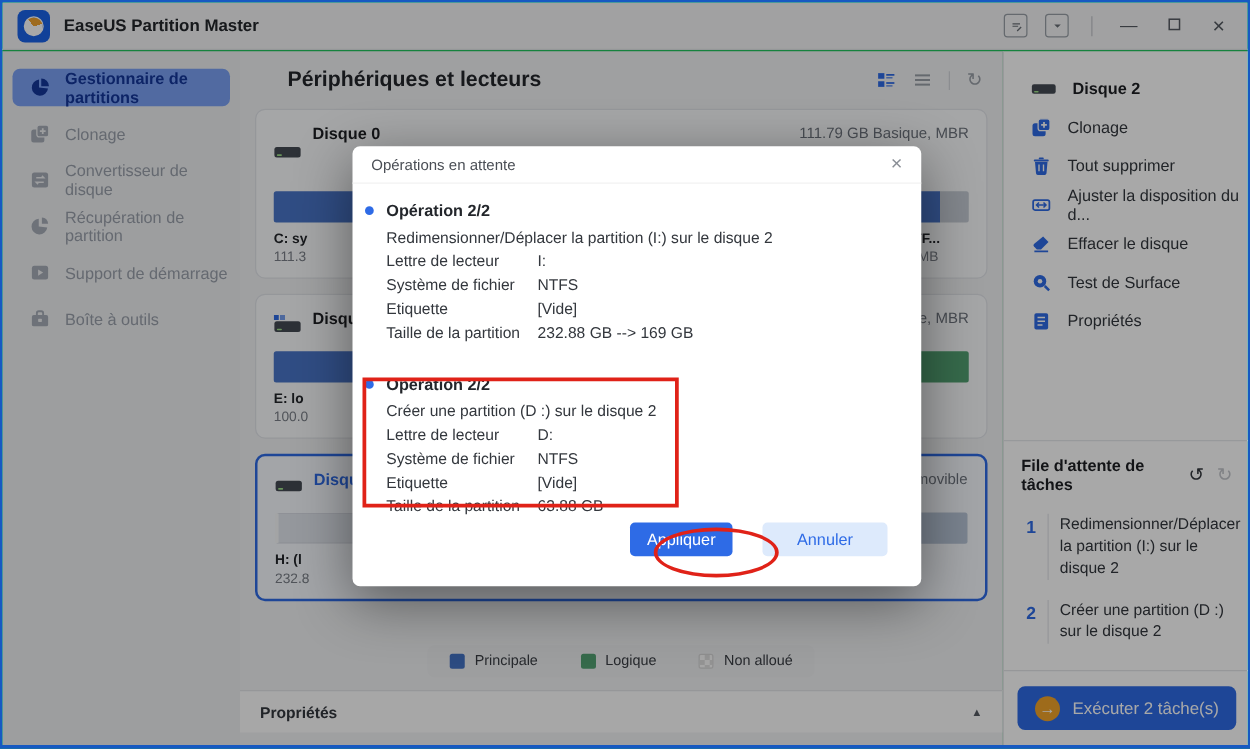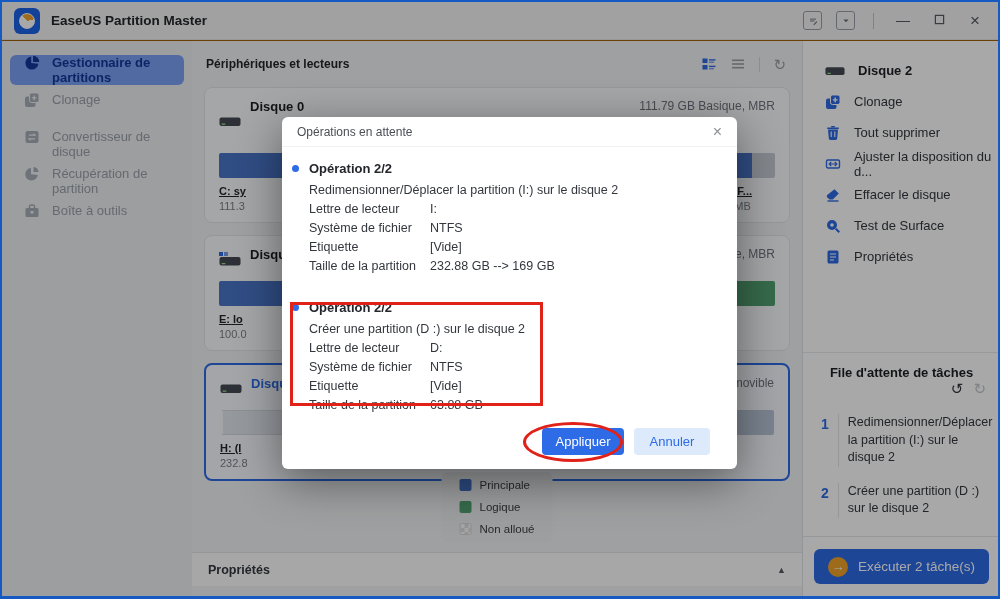--- a/index.html
+++ b/index.html
@@ -1,41 +1,41 @@
 <!DOCTYPE html>
 <html><head>
 <meta charset="utf-8">
 <style>
   * { box-sizing: border-box; margin: 0; padding: 0; }
   html,body { width:1000px; height:599px; }
   body { font-family:"Liberation Sans","DejaVu Sans",sans-serif; background:#0a1f3c; position:relative; overflow:hidden; }
-  .app { position:absolute; inset:0; border:2px solid #1659c2; border-bottom-width:3px; background:#a16207; overflow:hidden; }
+  .app { position:absolute; inset:0; border:2px solid #1659c2; border-bottom-width:3px; background:#22c55e; overflow:hidden; }
 
   
   .titlebar { position:absolute; left:0; top:0; right:0; height:38px; background:#f4f5f6; border-bottom:1px solid #e3e5e8; display:flex; align-items:center; padding:0 12px; }
   .logo { width:26px; height:26px; border-radius:6px; background:#1b63e8; display:flex; align-items:center; justify-content:center; }
   .logo-orb { width:16px; height:16px; border-radius:50%; background:conic-gradient(from -40deg,#f0a32f 0 115deg,#ffffff 115deg 360deg); border:1px solid #ffffff; }
   .app-title { font-size:13.5px; font-weight:bold; color:#23262b; margin-left:11px; }
   .tb-right { margin-left:auto; display:flex; align-items:center; gap:14px; }
   .tb-sq { width:19px; height:19px; border:1px solid #9aa0a8; border-radius:3px; color:#6a6f76; display:flex; align-items:center; justify-content:center; }
   .tb-sep { width:1px; height:16px; background:#c3c6cb; margin:0 4px; }
   .winbtn { color:#555a61; font-size:14px; width:22px; text-align:center; line-height:19px; }
   .winbtn.close { font-size:17px; }
 
   
   .sidebar { position:absolute; left:0; top:39px; width:190px; bottom:0; background:#eef0f2; padding-top:14px; }
-  .side-item { height:30px; margin:0 8px 7px; display:flex; gap:12px; padding-left:14px; font-size:13px; color:#9aa0ab; border-radius:6px; }
+  .side-item { height:30px; margin:0 8px 7px; display:flex; align-items:center; gap:12px; padding-left:14px; font-size:13px; color:#9aa0ab; border-radius:6px; }
   .side-item svg { width:16px; height:16px; flex:none; color:#a7adb8; }
   .side-item.active { background:#7ba2f5; color:#15379c; font-weight:bold; }
   .side-item.active svg { color:#15379c; }
 
   
   .main { position:absolute; left:190px; top:39px; width:610px; bottom:0; background:#f2f3f5; }
   .main-header { height:46px; display:flex; align-items:center; padding:0 16px 0 14px; }
-  .main-header-title { font-size:12px; font-weight:bold; color:#23262b; }
+  .main-header-title { font-size:17px; font-weight:bold; color:#23262b;margin-left:24px; }
   .view-icons { margin-left:auto; display:flex; align-items:center; gap:13px; }
   .view-icons svg { width:16px; height:16px; }
   .vi-blue { color:#2e6be6; } .vi-gray { color:#9aa0a8; }
   .vi-sep { width:1px; height:15px; background:#d4d7db; }
   .refresh-glyph { font-size:15px; color:#9aa0a8; line-height:1; }
 
   .card { margin:0 12px 12px; background:#fbfcfd; border:1px solid #e2e5ea; border-radius:8px; padding:11px 14px 10px; }
   .card.selected { border:2px solid #2e6be6; background:#f8fbff; }
   .card-top { display:flex; align-items:flex-start; }
   .card-top svg { width:22px; height:15px; align-self:center; margin-right:9px; flex:none; }
@@ -46,44 +46,44 @@
   .bar-row { display:flex; margin-top:10px; }
   .seg-a { flex:1; height:25px; border-radius:2px; }
   .seg-b { width:52px; height:25px; margin-left:5px; border-radius:2px; }
   .card-0 .seg-a { background:#4976c9; }
   .card-0 .seg-b { background:linear-gradient(to right,#4976c9 0 55%,#c7cdd6 55% 100%); }
   .card-1 .seg-a { background:#4976c9; }
   .card-1 .seg-b { background:#53a273; }
   .card-2 .seg-a { background:#e3e7ee; border:1px solid #d3d8e0; border-left:3px solid #f8f9fb; }
   .card-2 .seg-b { background:#b9c7da; }
   .labels-row { display:flex; margin-top:7px; font-size:11px; }
-  .plabel { font-weight:bold; color:#23262b;text-decoration:underline; }
+  .plabel { font-weight:bold; color:#23262b; }
   .psize { color:#7b8089; margin-top:3px; }
   .pright { margin-left:auto; width:56px; }
 
-  .legend { position:absolute; bottom:54px; left:50%; transform:translateX(-50%); display:flex; gap:10px; background:#eff0f2; border-radius:6px; padding:7px 18px; white-space:nowrap;flex-direction:column; }
+  .legend { position:absolute; bottom:54px; left:50%; transform:translateX(-50%); display:flex; gap:34px; background:#eff0f2; border-radius:6px; padding:7px 18px; white-space:nowrap; }
   .legend-item { display:flex; align-items:center; gap:8px; font-size:11.5px; color:#3a3e44; }
   .lg-sq { width:12px; height:12px; border-radius:2px; }
   .lg-primary { background:#4472c4; }
   .lg-logical { background:#53a273; }
   .lg-unalloc { background:conic-gradient(#e0e0e0 0 25%,#fafafa 0 50%,#e0e0e0 0 75%,#fafafa 0) 0 0/8px 8px; border:1px solid #d8d8d8; }
 
   .main-footer { position:absolute; bottom:10px; left:0; right:0; height:34px; background:#fdfdfe; border-top:1px solid #e4e6e9; display:flex; align-items:center; padding:0 16px; }
   .main-footer-label { font-size:12.5px; font-weight:bold; color:#33373d; }
   .collapse-glyph { margin-left:auto; font-size:9px; color:#555a61; }
 
   
   .rightpanel { position:absolute; left:800px; top:39px; width:198px; bottom:0; background:#ffffff; border-left:1px solid #dfe2e6; padding-top:14px; }
   .rp-item { height:31px; display:flex; align-items:center; gap:13px; padding-left:22px; font-size:13px; color:#33373d; }
   .rp-item svg { width:16px; height:16px; flex:none; color:#2e6be6; }
   .rp-item.disk-head { font-weight:bold; color:#1d1f23; }
   .rp-item.disk-head svg { width:20px; height:14px; color:#454b54; }
   .rp-divider { height:1px; background:#e6e8ec; margin:0 0 0 0; }
   .queue { padding:12px 14px 0 14px; }
-  .queue-head { display:flex; align-items:center;flex-direction:column; }
+  .queue-head { display:flex; align-items:center; }
   .queue-title { font-size:13px; font-weight:bold; color:#1d1f23; }
   .undo-redo { margin-left:auto; display:flex; gap:10px; font-size:15px; }
   .undo { color:#33373d; } .redo { color:#c3c6cb; }
   .task { display:flex; margin-top:16px; }
   .task-num { color:#2e6be6; font-weight:bold; font-size:14px; padding:2px 9px 0 4px; border-right:1px solid #e3e6ea; margin-right:9px; align-self:stretch; }
   .task-text { font-size:12.5px; color:#33373d; line-height:1.4; }
   .execute-area { position:absolute; bottom:8px; left:0; right:0; padding:12px 11px 4px; border-top:1px solid #e4e6e9; }
   .execute-btn { width:100%; height:35px; background:#2e6be6; border:none; border-radius:6px; color:#ffffff; font-size:13.5px; font-family:inherit; display:flex; align-items:center; justify-content:center; gap:10px; cursor:pointer; }
   .exec-circle { width:20px; height:20px; border-radius:50%; background:#f0a32a; color:#fff; font-size:13px; line-height:20px; text-align:center; flex:none; }
 
@@ -95,24 +95,24 @@
   .dialog-header { height:30px; display:flex; align-items:center; padding:0 15px; border-bottom:1px solid #f2f2f2; }
   .dialog-title { font-size:12px; color:#4a4e55; }
   .dialog-close { margin-left:auto; font-size:16px; color:#8a8f96; line-height:1; cursor:pointer; }
   .dialog-body { padding:10px 27px 0; }
   .op-heading { display:flex; align-items:center; font-size:13px; font-weight:bold; color:#23262b; margin:4px 0 7px; }
   .op-dot { width:7px; height:7px; border-radius:50%; background:#2e6be6; margin:0 10px 0 -17px; flex:none; }
   .op-desc { font-size:12.5px; color:#33373d; line-height:15px; margin-bottom:4px; }
   .op-row { display:flex; font-size:12.5px; color:#33373d; line-height:15px; margin-bottom:4px; }
   .op-label { width:121px; flex:none; }
   .op2 { margin-top:26px; }
-  .dialog-buttons { position:absolute; bottom:14px; right:27px; display:flex; gap:10px;margin-left:48px; }
+  .dialog-buttons { position:absolute; bottom:24px; right:27px; display:flex; gap:24px;margin-left:48px; }
   .btn { height:27px; border:none; border-radius:4px; font-size:13px; font-family:inherit; cursor:pointer; }
   .btn-apply { width:82px; background:#2e6be6; color:#ffffff; }
-  .btn-cancel { width:76px; background:#ddeafc; color:#2e6be6; }
+  .btn-cancel { width:100px; background:#ddeafc; color:#2e6be6; }
 
   
   .anno-rect { position:absolute; left:288px; top:300px; width:253px; height:104px; border:3px solid #e02218; z-index:60; pointer-events:none; }
   .anno-ellipse { position:absolute; left:521px; top:420px; width:100px; height:40px; border:3px solid #e02218; border-radius:50%; z-index:60; pointer-events:none; }
 </style>
 </head>
 <body>
 
 <div class="app">
 
@@ -166,20 +166,27 @@
           <path d="M5 6.2h6l-1.5-1.5M11 9.8H5l1.5 1.5" stroke="#eef0f2" stroke-width="1.2" fill="none"></path>
         </svg>
       <span>Convertisseur de disque</span>
     </div>
     <div class="side-item">
       <svg viewBox="0 0 16 16">
           <path d="M7 2A6.3 6.3 0 1 0 13.8 9L7 8.2z" fill="currentColor"></path>
           <path d="M9.5 1a5.5 5.5 0 0 1 5 5h-5z" fill="currentColor"></path>
         </svg>
       <span>Récupération de partition</span>
+    </div>
+    <div class="side-item">
+      <svg viewBox="0 0 16 16">
+          <rect x="1.5" y="2.5" width="13" height="11" rx="2" fill="currentColor"></rect>
+          <path d="M6.5 5.5l4 2.5-4 2.5z" fill="#eef0f2"></path>
+        </svg>
+      <span>Support de démarrage</span>
     </div>
     <div class="side-item">
       <svg viewBox="0 0 16 16">
           <path d="M5.5 5V3.5A1.5 1.5 0 0 1 7 2h2a1.5 1.5 0 0 1 1.5 1.5V5" stroke="currentColor" stroke-width="1.5" fill="none"></path>
           <rect x="1.5" y="5" width="13" height="9" rx="1.5" fill="currentColor"></rect>
           <rect x="6.5" y="8" width="3" height="2.5" rx="0.5" fill="#eef0f2"></rect>
         </svg>
       <span>Boîte à outils</span>
     </div>
   </div>

